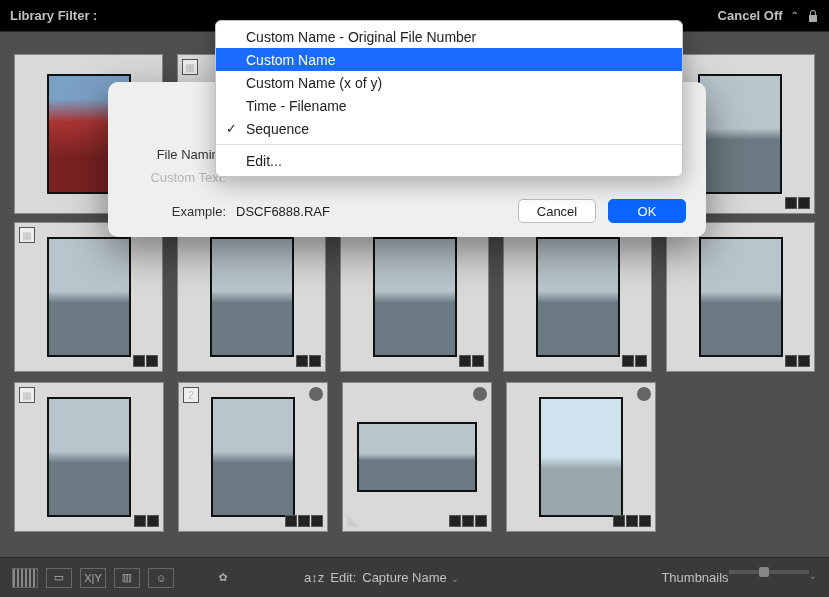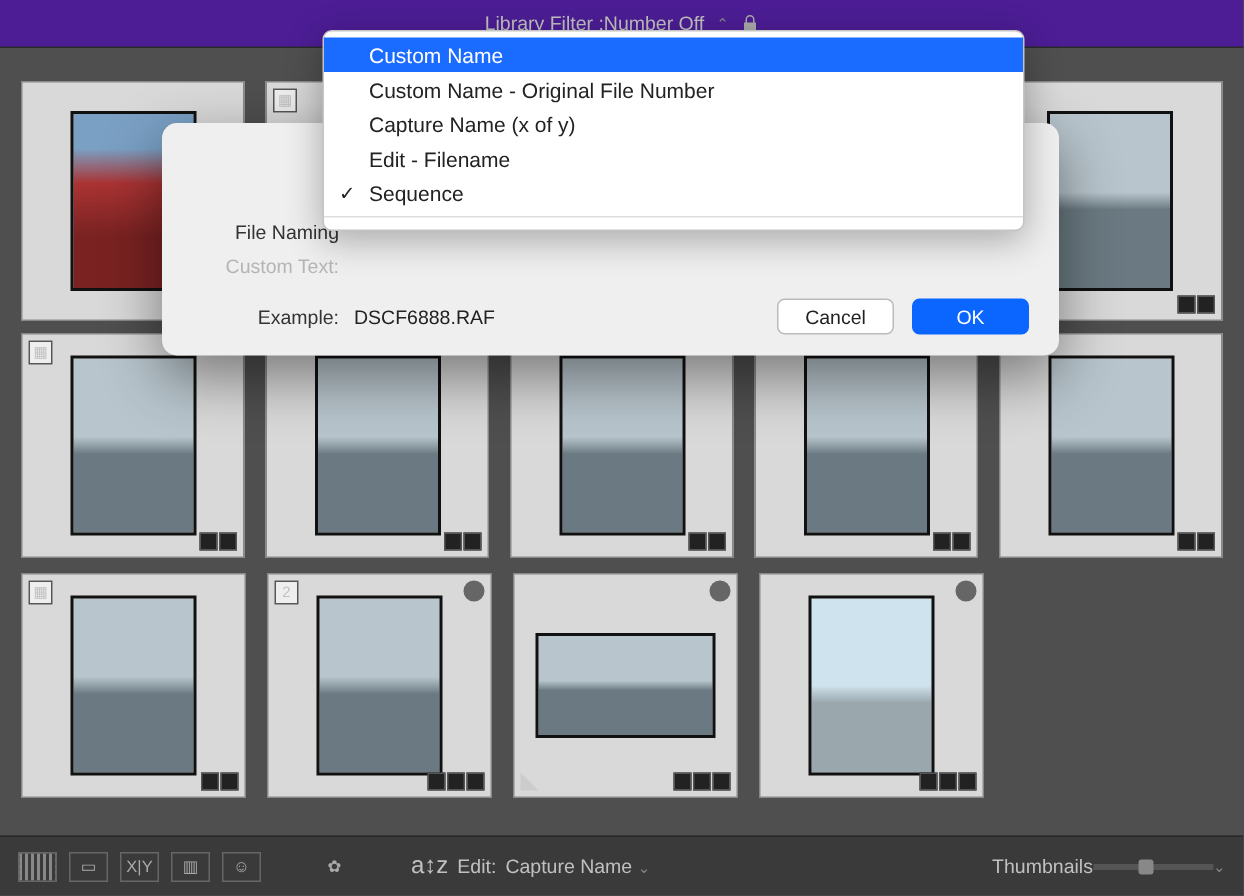--- a/index.html
+++ b/index.html
@@ -4,24 +4,25 @@
   <style>
     * { margin: 0; padding: 0; box-sizing: border-box; }
     body {
       width: 829px; height: 597px;
       background: #4a4a4a;
       font-family: -apple-system, "Helvetica Neue", Arial, sans-serif;
       font-size: 13px; color: #c0c0c0;
       position: relative; overflow: hidden;
     }
     .filter-bar {
-      height: 32px; background: #4c1d95;
+      height: 32px; background: #000000;
       display: flex; align-items: center; padding: 0 10px;
       border-bottom: 1px solid #2a2a2a;
-      justify-content: center;
+      justify-content: space-between;
+      font-weight: bold;
     }
     .filter-right { display: flex; align-items: center; gap: 8px; }
     .lock-icon { width: 12px; height: 14px; }
     .chev { font-size: 10px; color: #888; }
     .grid-area {
       position: absolute; top: 32px; left: 0; right: 0; bottom: 40px;
       background: #4f4f4f; overflow: hidden;
     }
     .row { position: absolute; left: 0; right: 0; display: flex; gap: 14px; padding: 0 14px; }
     .row1 { top: 22px; }
@@ -65,21 +66,21 @@
       background: #3a3a3a; border-top: 1px solid #2a2a2a;
       display: flex; align-items: center; padding: 0 12px; gap: 8px;
     }
     .tool-btn {
       width: 26px; height: 20px; border: 1px solid #666;
       display: flex; align-items: center; justify-content: center;
       color: #aaa; font-size: 11px;
     }
     .tool-btn.grid-icon { background: repeating-linear-gradient(90deg,#888 0 2px,#3a3a3a 2px 4px), repeating-linear-gradient(0deg,#888 0 2px,#3a3a3a 2px 4px); }
     .sort-area { display: flex; align-items: center; gap: 6px; margin-left: 30px; }
-    .thumbs-area { margin-left: auto; display: flex; align-items: center; }
+    .thumbs-area { margin-left: auto; display: flex; }
     .slider { width: 80px; height: 4px; background: #555; position: relative; }
     .slider::after { content:''; position:absolute; left: 30px; top:-3px; width:10px; height:10px; background:#888; border-radius:2px; }
     
     .dialog {
       position: absolute; top: 82px; left: 108px;
       width: 598px; height: 155px;
       background: #efefef; border-radius: 10px;
       box-shadow: 0 14px 40px rgba(0,0,0,.45);
       color: #222; padding: 18px 20px 14px 20px;
       display: flex; flex-direction: column; justify-content: flex-end;
@@ -110,21 +111,21 @@
     .dd-item.sel { background: #1a6bff; color: #fff; }
     .dd-item .check { position: absolute; left: 10px; font-size: 13px; color: #222; }
     .dd-sep { height: 1px; background: #ddd; margin: 4px 0; }
   </style>
 </head>
 <body>
 
 <div class="filter-bar">
   <span>Library Filter :</span>
   <div class="filter-right">
-    <span>Number Off</span>
+    <span>Cancel Off</span>
     <span class="chev">⌃</span>
     <svg class="lock-icon" viewBox="0 0 12 14">
         <path fill="#aaa" d="M3 6V4a3 3 0 016 0v2h1v7H2V6h1zm1 0h4V4a2 2 0 00-4 0v2z"></path>
       </svg>
   </div>
 </div>
 
 <div class="grid-area">
   <div class="row row1">
     <div class="cell">
@@ -239,41 +240,42 @@
     <div style="display:flex;align-items:center;margin-right:auto;">
       <div class="dlg-label" style="width:98px">Example:</div>
       <div class="dlg-example">DSCF6888.RAF</div>
     </div>
     <div class="btn">Cancel</div>
     <div class="btn primary">OK</div>
   </div>
 </div>
 
 <div class="dropdown">
+  <div class="dd-item">Custom Name - Original File Number</div>
   <div class="dd-item sel">Custom Name</div>
-  <div class="dd-item">Custom Name - Original File Number</div>
-  <div class="dd-item">Capture Name (x of y)</div>
-  <div class="dd-item">Edit - Filename</div>
+  <div class="dd-item">Custom Name (x of y)</div>
+  <div class="dd-item">Time - Filename</div>
   <div class="dd-item">
     <span class="check">✓</span>
     <span>Sequence</span>
   </div>
   <div class="dd-sep"></div>
+  <div class="dd-item">Edit...</div>
 </div>
 
 <div class="toolbar">
   <div class="tool-btn grid-icon"></div>
   <div class="tool-btn">▭</div>
   <div class="tool-btn">X|Y</div>
   <div class="tool-btn">▥</div>
   <div class="tool-btn">☺</div>
   <div style="width:20px"></div>
   <div class="tool-btn" style="border:none">✿</div>
   <div class="sort-area">
-    <span style="font-size:16px;">a↕z</span>
+    <span style="font-size:13px;margin-left:30px;">a↕z</span>
     <span>Edit:</span>
     <span><span>Capture Name</span> <span class="chev">⌄</span></span>
   </div>
   <div class="thumbs-area">
     <span>Thumbnails</span>
     <div class="slider"></div>
     <span class="chev">⌄</span>
   </div>
 </div>
 

